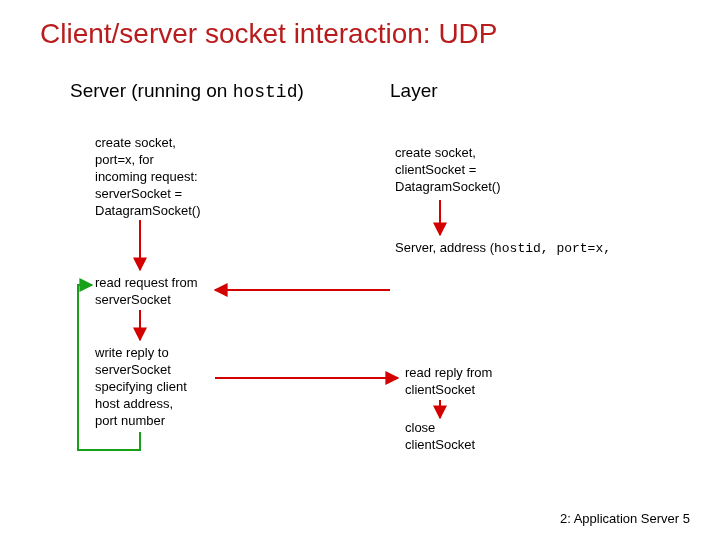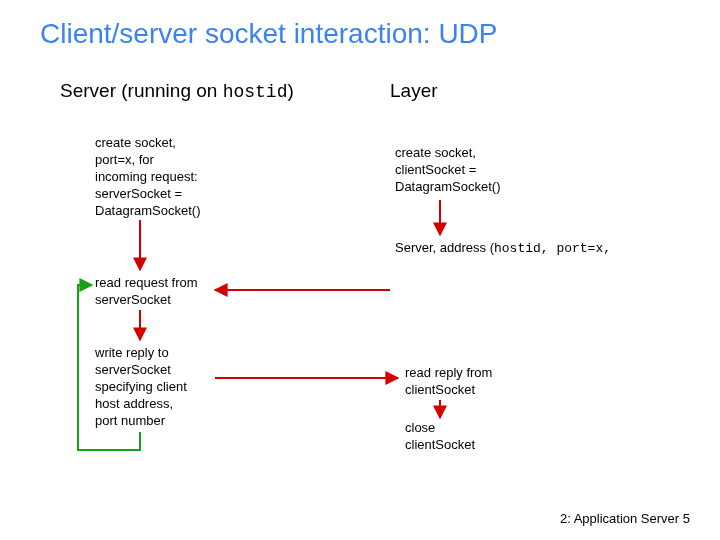--- a/index.html
+++ b/index.html
@@ -1,29 +1,29 @@
 <!DOCTYPE html>
 <html><head>
 <meta charset="utf-8">
 <style>
   html,body{margin:0;padding:0;width:720px;height:540px;background:#fff;font-family:Arial,Helvetica,sans-serif;color:#000;position:relative}
-  .title{position:absolute;left:40px;top:18px;font-size:28px;color:#3b82f6}
+  .title{position:absolute;left:40px;top:18px;font-size:28px;color:#b91c1c}
   .col-head{position:absolute;font-size:19px}
   .col-head .pre{font-family:"Courier New",monospace;font-size:18px}
   .step{position:absolute;font-size:13px;line-height:1.3}
   .pre{font-family:Liberation Mono, monospace}
   .footer{position:absolute;right:30px;bottom:14px;font-size:13px}
   svg.overlay{position:absolute;left:0;top:0;width:720px;height:540px;pointer-events:none}
 </style>
 </head>
 <body>
 
 <div class="title">Client/server socket interaction: UDP</div>
 
-<div class="col-head" style="left:60px;top:80px">
+<div class="col-head" style="left:70px;top:80px">
   <span>Server </span><span>(running on </span><span class="pre">hostid</span><span>)</span>
 </div>
 
 <div class="col-head" style="left:390px;top:80px">Layer</div>
 
 <div class="step" style="left:95px;top:135px;white-space:pre-line">create socket,
 port=x, for
 incoming request:
 serverSocket =
 DatagramSocket()</div>

